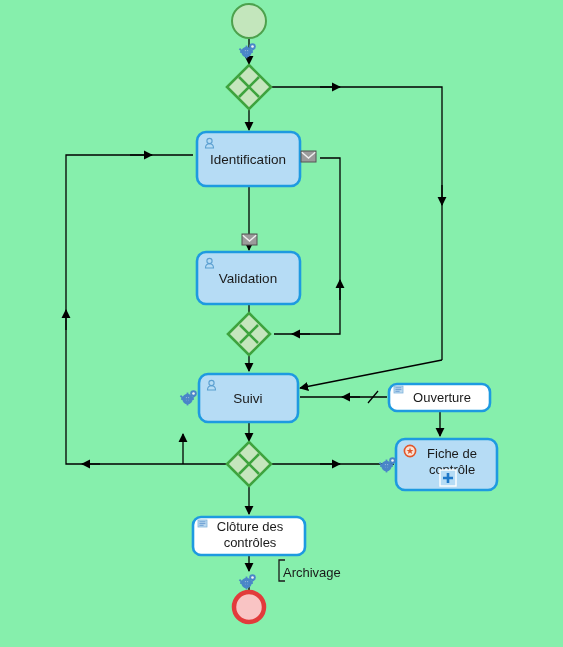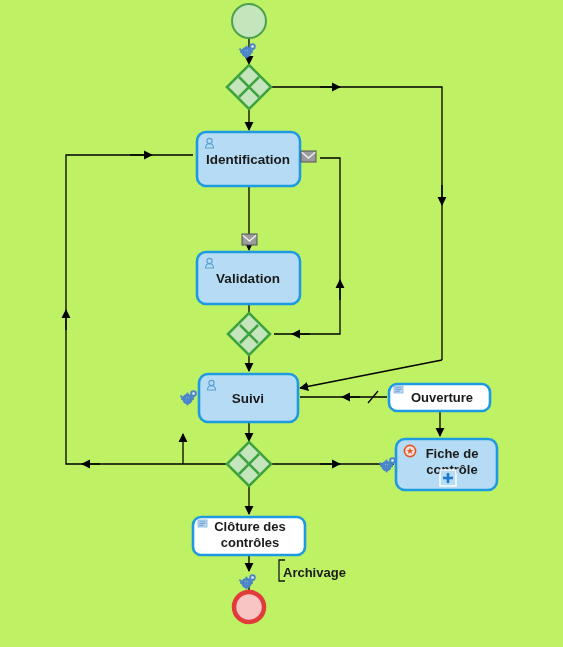--- a/index.html
+++ b/index.html
@@ -10,22 +10,21 @@
   body {
     width: 563px;
     height: 647px;
     font-family: "Liberation Sans", sans-serif;
     overflow: hidden;
   }
   #diagram-canvas {
     position: relative;
     width: 563px;
     height: 647px;
-    background: #bef264;
-    font-weight: bold;
+    background: #86efac;
   }
   #diagram-svg {
     position: absolute;
     left: 0;
     top: 0;
     width: 563px;
     height: 647px;
   }
   text {
     font-family: "Liberation Sans", sans-serif;

